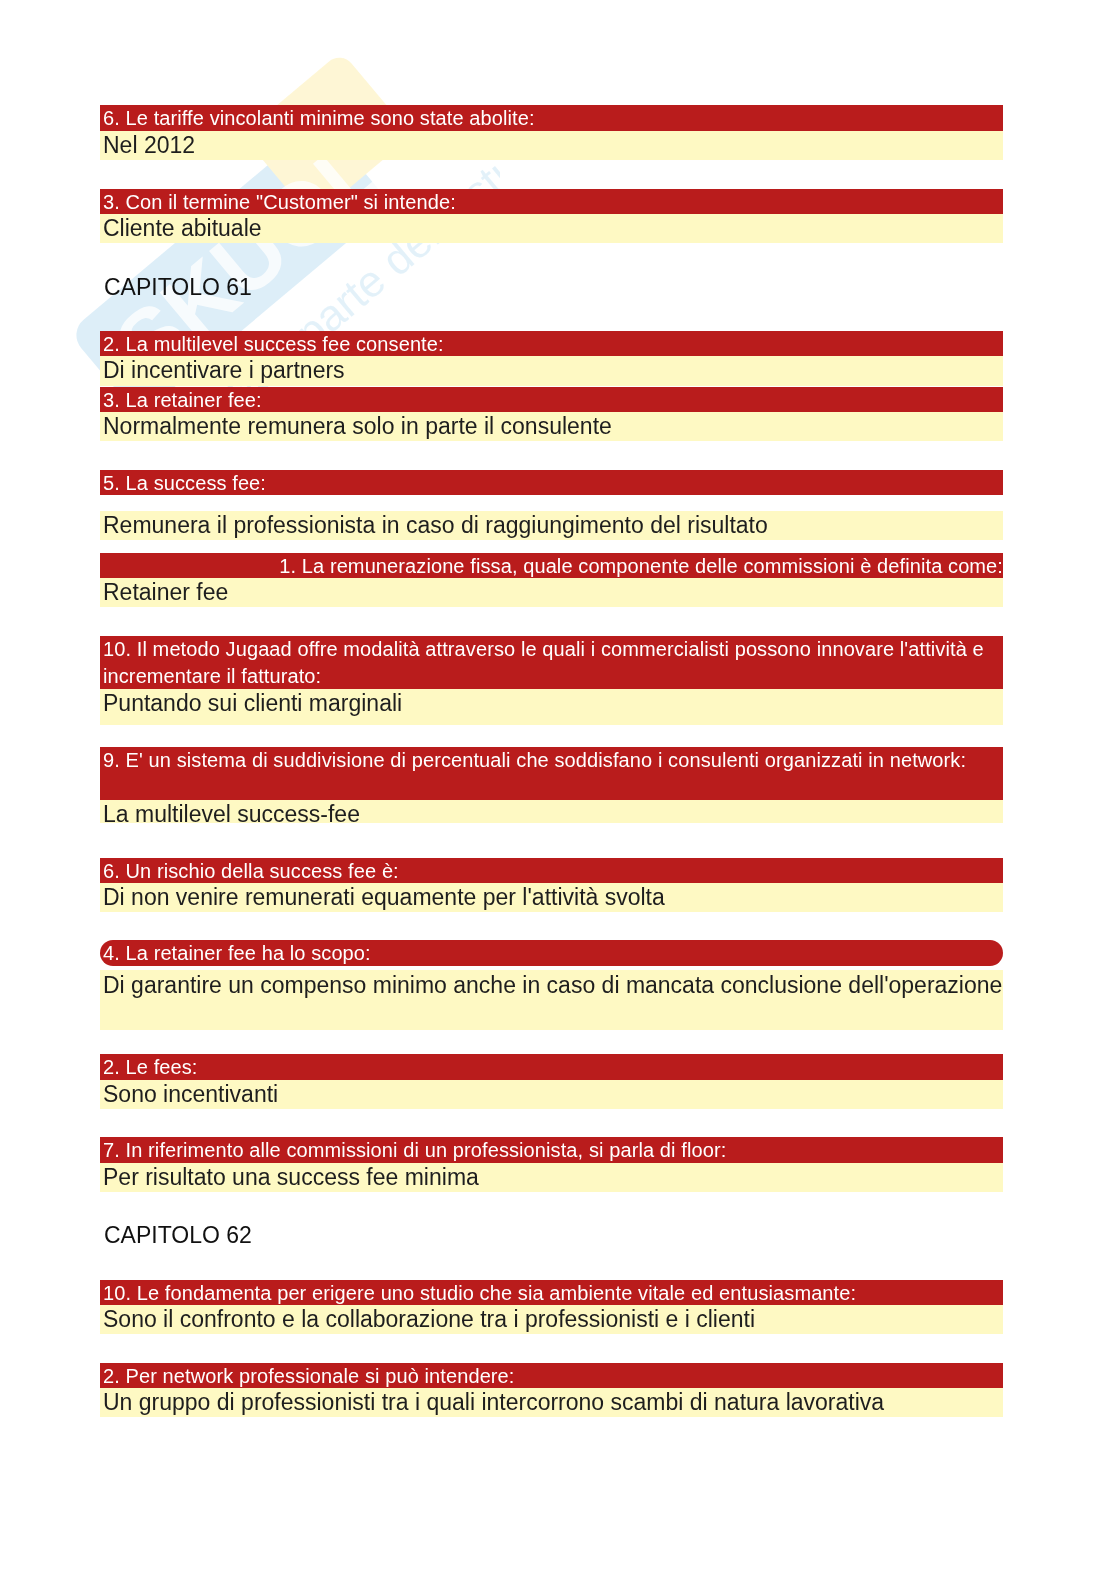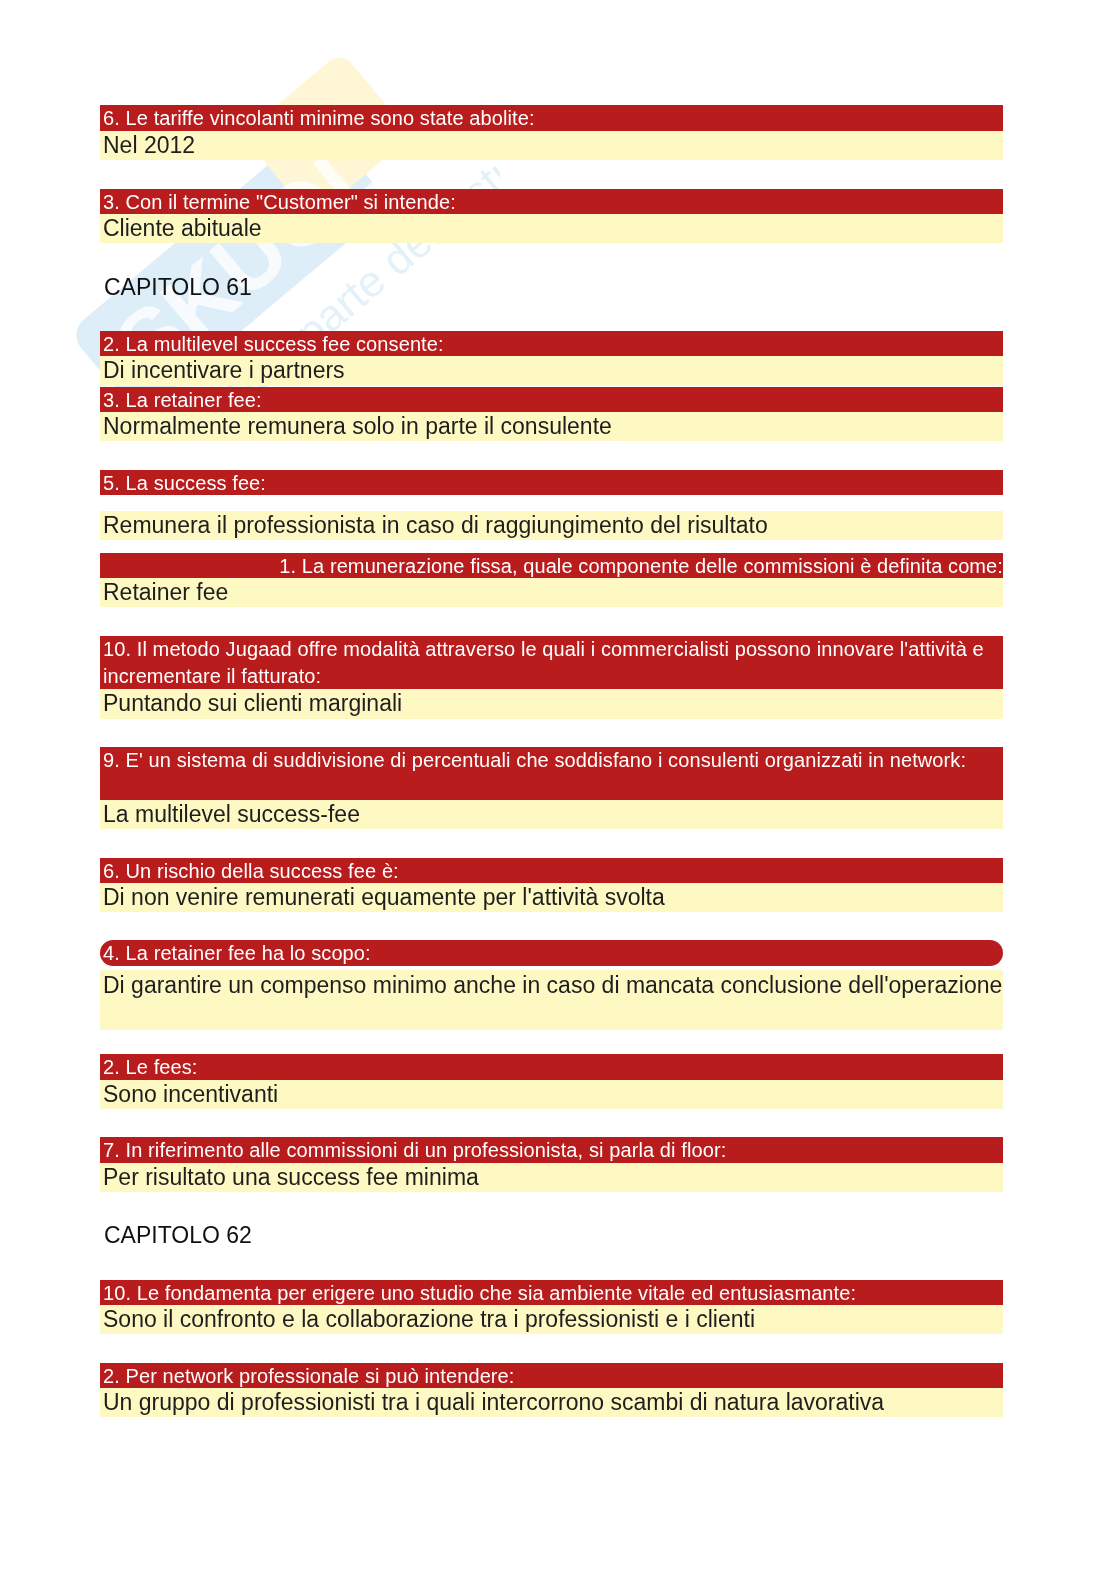--- a/index.html
+++ b/index.html
@@ -40,24 +40,24 @@
   <div class="q" style="top:387px;height:25px;">3. La retainer fee:</div>
   <div class="a" style="top:412px;height:29px;">Normalmente remunera solo in parte il consulente</div>
 
   <div class="q" style="top:470px;height:25px;">5. La success fee:</div>
   <div class="a" style="top:511px;height:29px;">Remunera il professionista in caso di raggiungimento del risultato</div>
 
   <div class="q" style="top:553px;height:25px;text-align:right;">1. La remunerazione fissa, quale componente delle commissioni è definita come:</div>
   <div class="a" style="top:578px;height:29px;">Retainer fee</div>
 
   <div class="q two" style="top:636px;height:53px;">10. Il metodo Jugaad offre modalità attraverso le quali i commercialisti possono innovare l'attività e incrementare il fatturato:</div>
-  <div class="a" style="top:689px;height:30px;">Puntando sui clienti marginali</div>
+  <div class="a" style="top:689px;height:36px;">Puntando sui clienti marginali</div>
 
   <div class="q two" style="top:747px;height:53px;">9. E' un sistema di suddivisione di percentuali che soddisfano i consulenti organizzati in network:</div>
-  <div class="a" style="top:800px;height:29px;">La multilevel success-fee</div>
+  <div class="a" style="top:800px;height:23px;">La multilevel success-fee</div>
 
   <div class="q" style="top:858px;height:25px;">6. Un rischio della success fee è:</div>
   <div class="a" style="top:883px;height:29px;">Di non venire remunerati equamente per l'attività svolta</div>
 
   <div class="q" style="top:940px;height:26px;border-radius:13px;">4. La retainer fee ha lo scopo:</div>
   <div class="a two" style="top:970px;height:60px;">Di garantire un compenso minimo anche in caso di mancata conclusione dell'operazione</div>
 
   <div class="q" style="top:1054px;height:26px;">2. Le fees:</div>
   <div class="a" style="top:1080px;height:29px;">Sono incentivanti</div>
 

